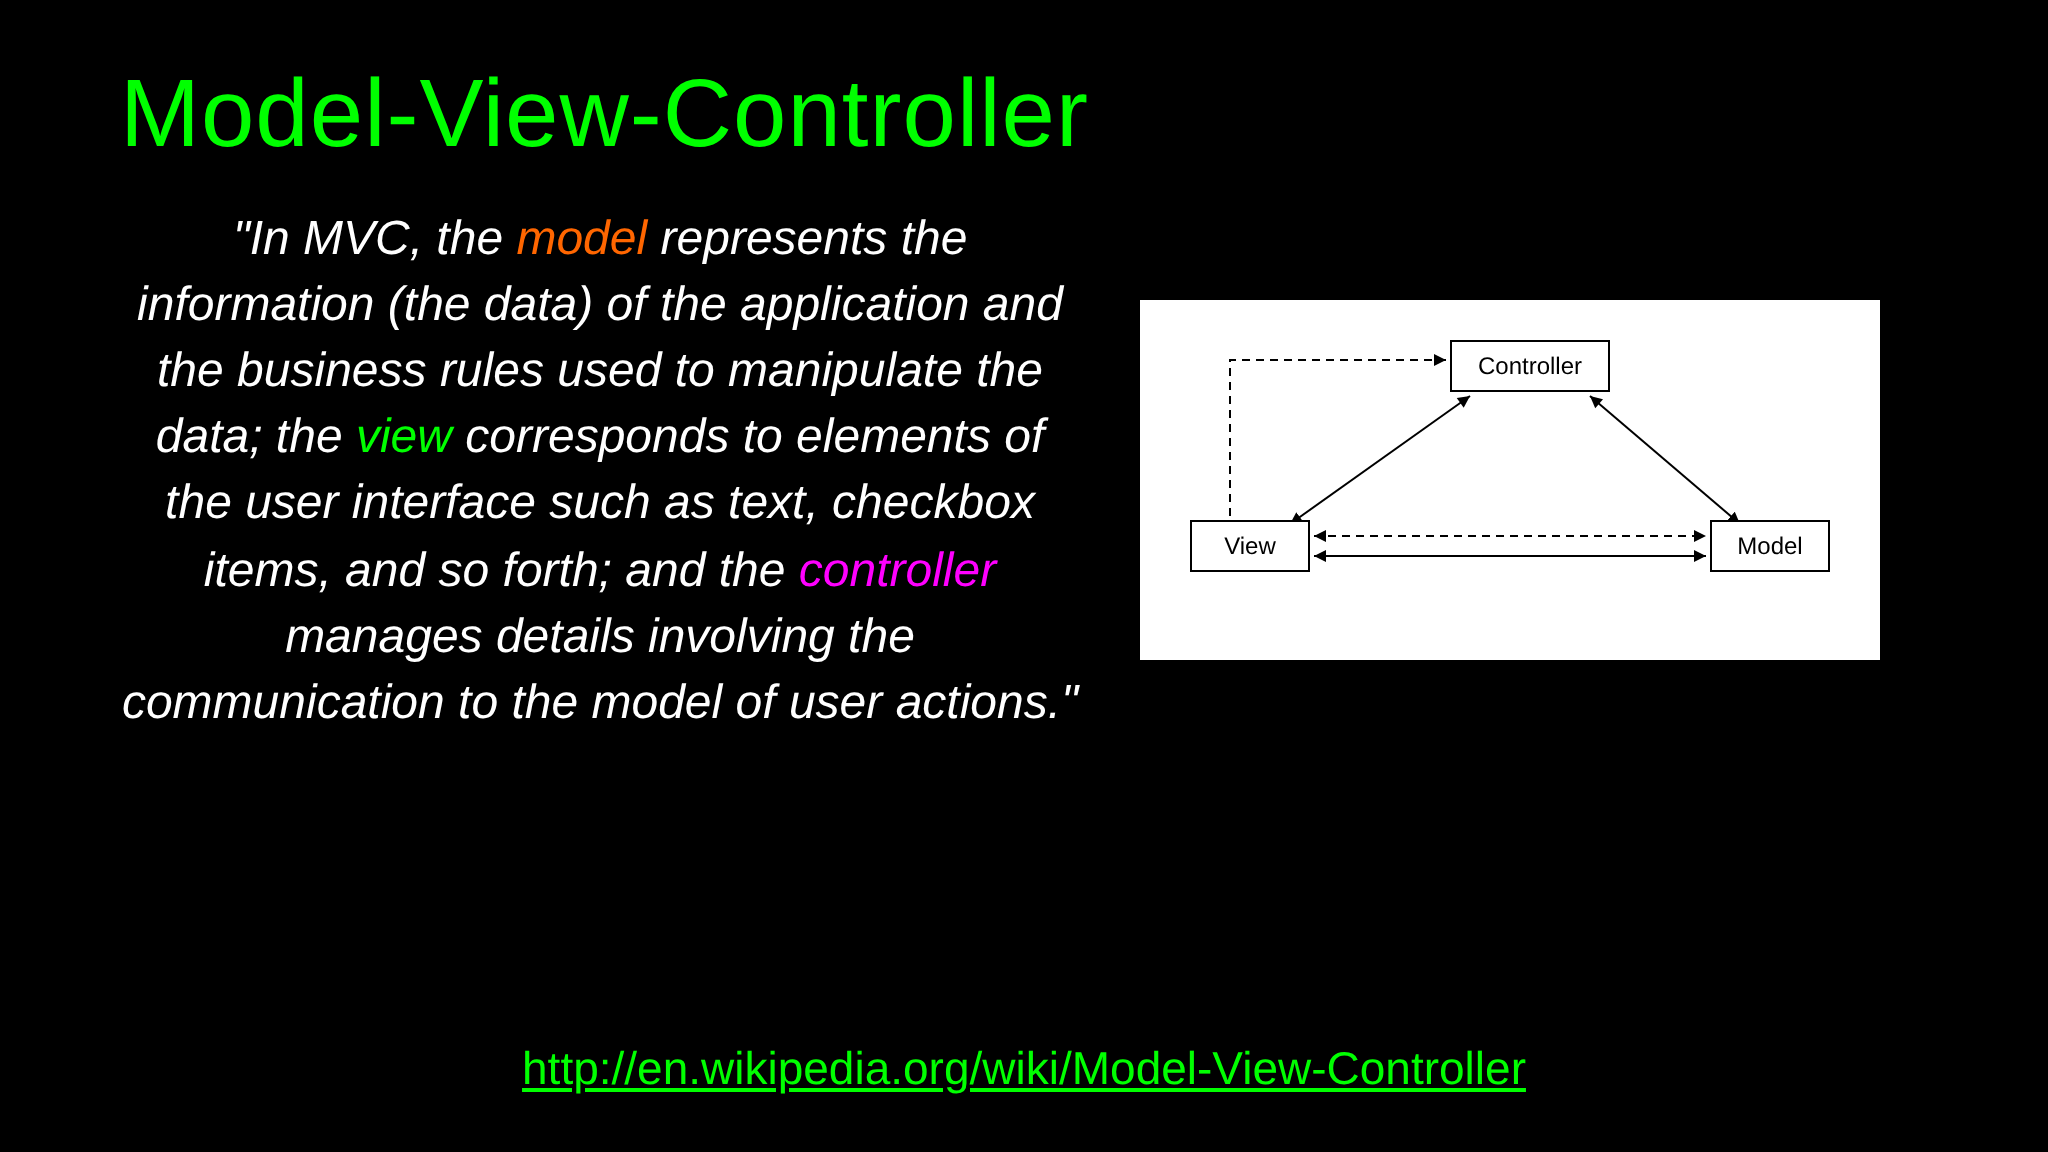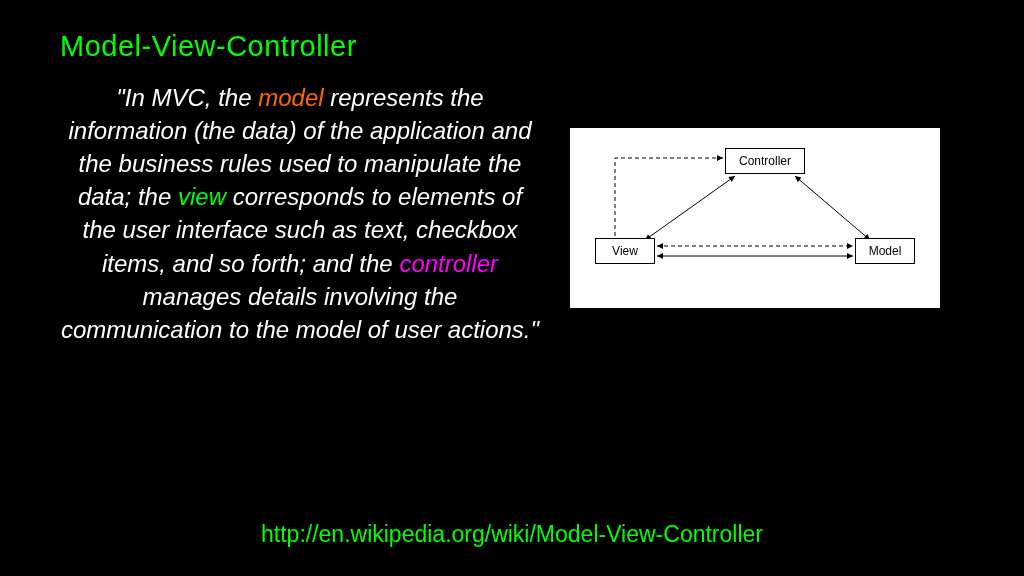--- a/index.html
+++ b/index.html
@@ -11,21 +11,21 @@
     overflow: hidden;
   }
   .slide {
     position: relative;
     width: 1024px;
     height: 576px;
     padding: 30px 60px 20px 60px;
   }
   .title {
     color: #00ff00;
-    font-size: 29px;
+    font-size: 48px;
     font-weight: 300;
     margin-bottom: 18px;
     letter-spacing: 0.5px;
   }
   .content-row {
     display: flex;
     align-items: center;
     gap: 30px;
   }
   .quote {
@@ -49,20 +49,21 @@
   }
   .footer-link {
     position: absolute;
     bottom: 28px;
     left: 0;
     right: 0;
     text-align: center;
     color: #00ff00;
     font-size: 23px;
     font-weight: 300;
+    text-decoration: underline;
   }
   
   .node {
     position: absolute;
     border: 1px solid #000;
     background: #fff;
     font-family: Arial, sans-serif;
     font-size: 12px;
     color: #000;
     text-align: center;

